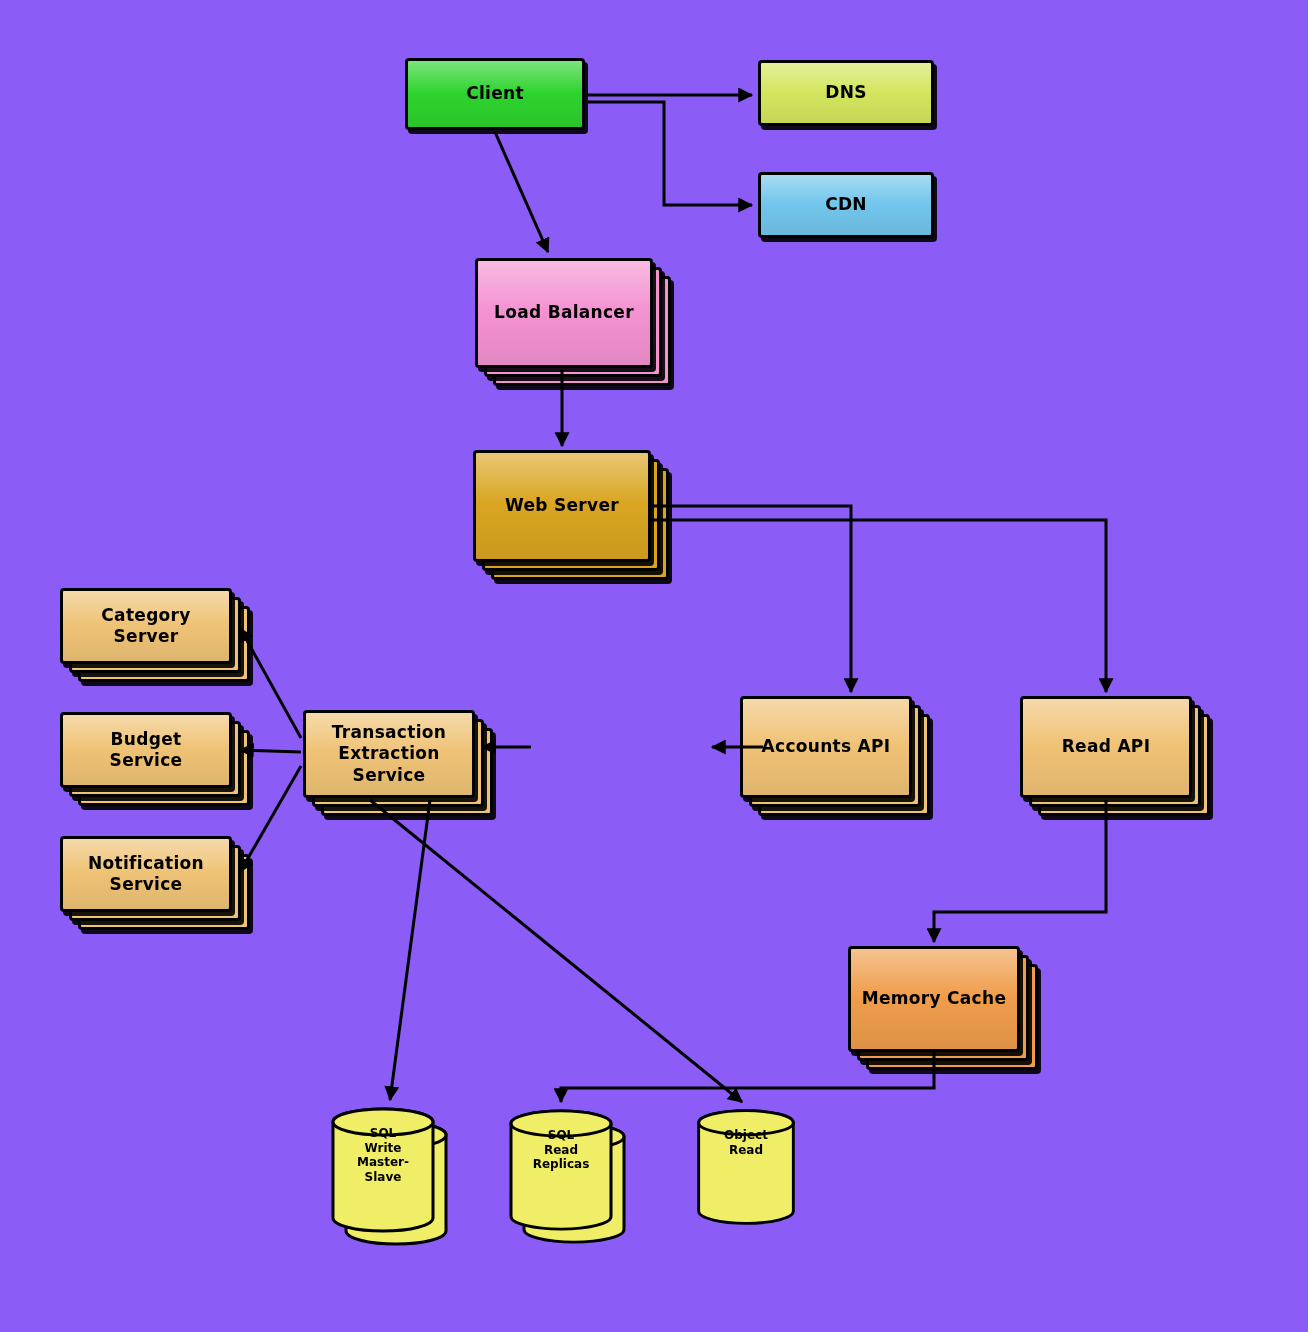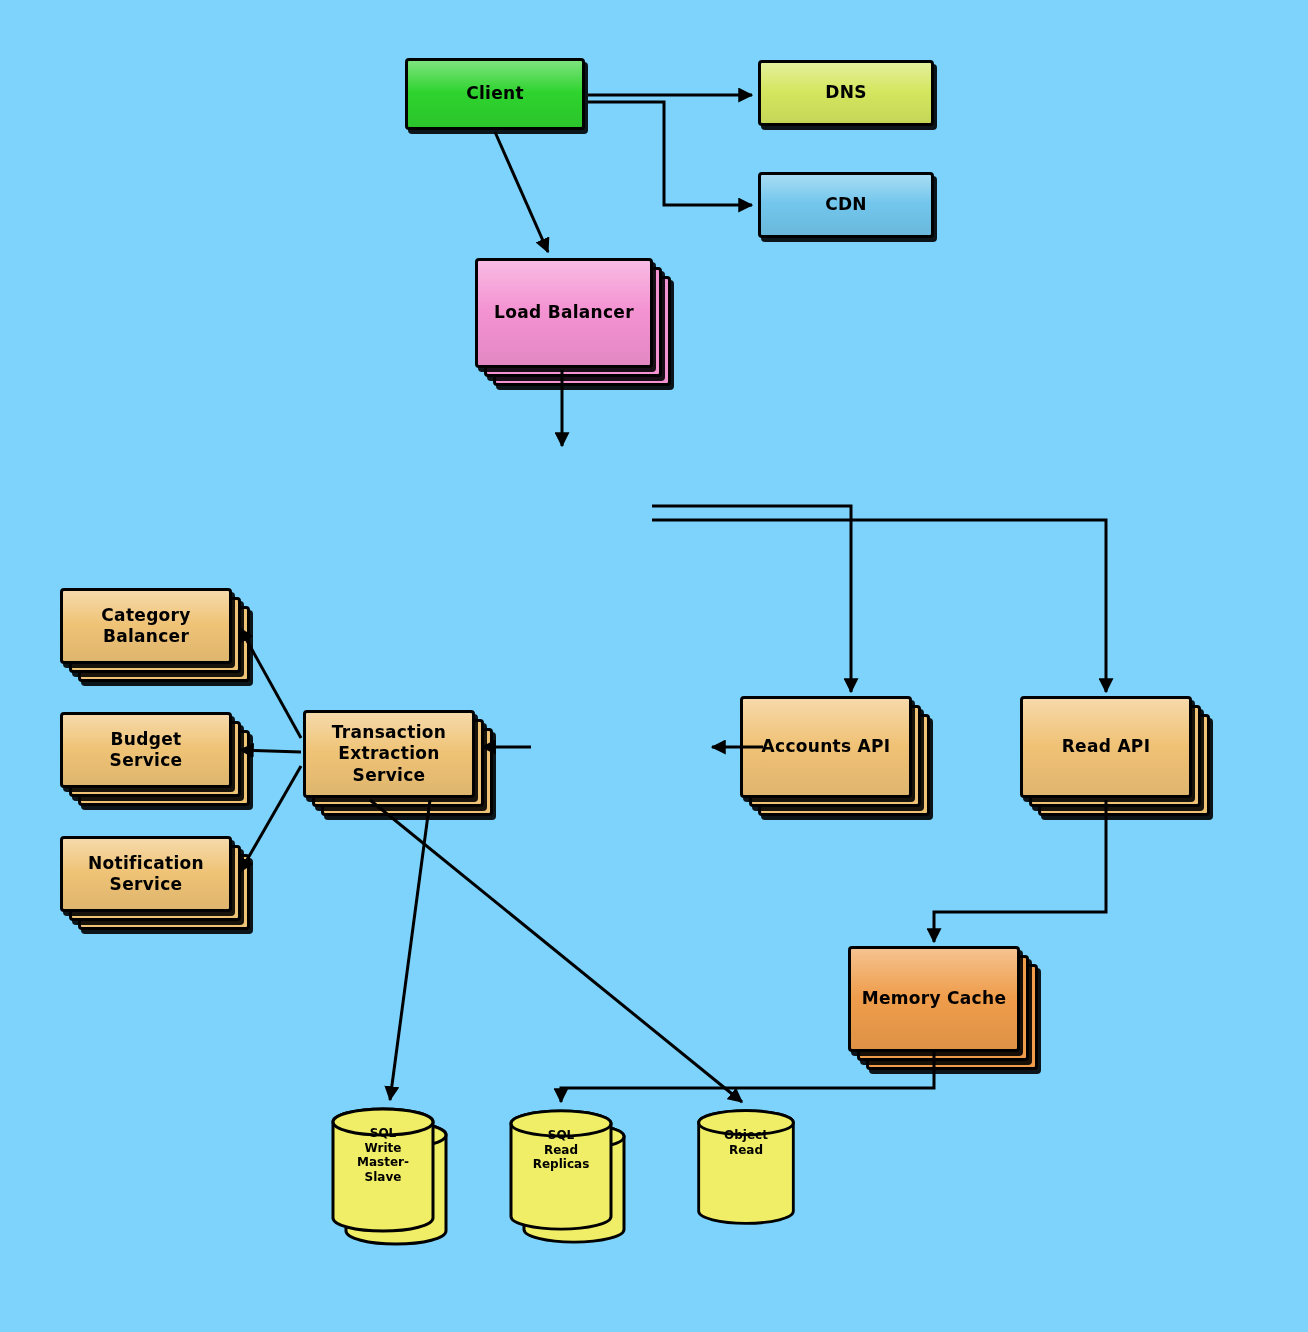--- a/index.html
+++ b/index.html
@@ -1,16 +1,16 @@
 <!DOCTYPE html>
 <html><head>
 <meta charset="utf-8">
 <style>
   html,body{margin:0;padding:0;background:#000;}
-  .canvas{position:relative;width:1308px;height:1332px;background:#7dd3fc;overflow:hidden;
+  .canvas{position:relative;width:1308px;height:1332px;background:#8b5cf6;overflow:hidden;
           font-family:"DejaVu Sans",sans-serif;}
   .node{position:absolute;z-index:10;}
   .layer,.face{
     position:absolute;inset:0;border:3px solid #000;border-radius:4px;
     box-shadow:3px 4px 0 rgba(0,0,0,.9);
   }
   .l2{transform:translate(9px,9px);}
   .l3{transform:translate(18px,18px);}
   .face{
     display:flex;align-items:center;justify-content:center;text-align:center;
@@ -53,27 +53,34 @@
   </div>
 
   <div class="node" style="left:475px;top:258px;width:178px;height:110px">
     <div class="layer fill l3" style="background-color: rgb(244, 146, 210);"></div>
     <div class="layer fill l2" style="background-color: rgb(244, 146, 210);"></div>
     <div class="face fill" style="background-color: rgb(244, 146, 210);">
       <span class="lbl">Load Balancer</span>
     </div>
   </div>
 
+  <div class="node" style="left:473px;top:450px;width:178px;height:112px">
+    <div class="layer fill l3" style="background-color: rgb(217, 165, 33);"></div>
+    <div class="layer fill l2" style="background-color: rgb(217, 165, 33);"></div>
+    <div class="face fill" style="background-color: rgb(217, 165, 33);">
+      <span class="lbl">Web Server</span>
+    </div>
+  </div>
 
   <div class="node" style="left:60px;top:588px;width:172px;height:76px">
     <div class="layer fill l3" style="background-color: rgb(239, 195, 118);"></div>
     <div class="layer fill l2" style="background-color: rgb(239, 195, 118);"></div>
     <div class="face fill" style="background-color: rgb(239, 195, 118);">
       <span class="lbl">Category
-Balancer</span>
+Server</span>
     </div>
   </div>
 
   <div class="node" style="left:60px;top:712px;width:172px;height:76px">
     <div class="layer fill l3" style="background-color: rgb(239, 195, 118);"></div>
     <div class="layer fill l2" style="background-color: rgb(239, 195, 118);"></div>
     <div class="face fill" style="background-color: rgb(239, 195, 118);">
       <span class="lbl">Budget
 Service</span>
     </div>

